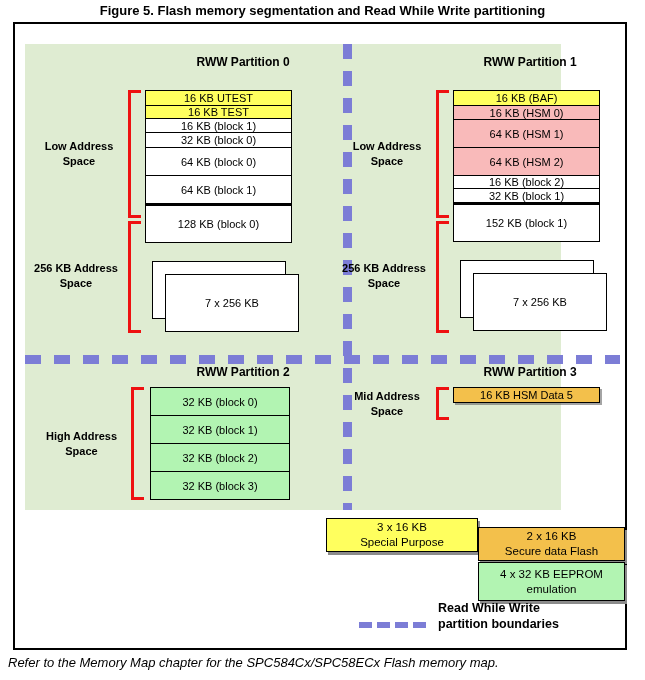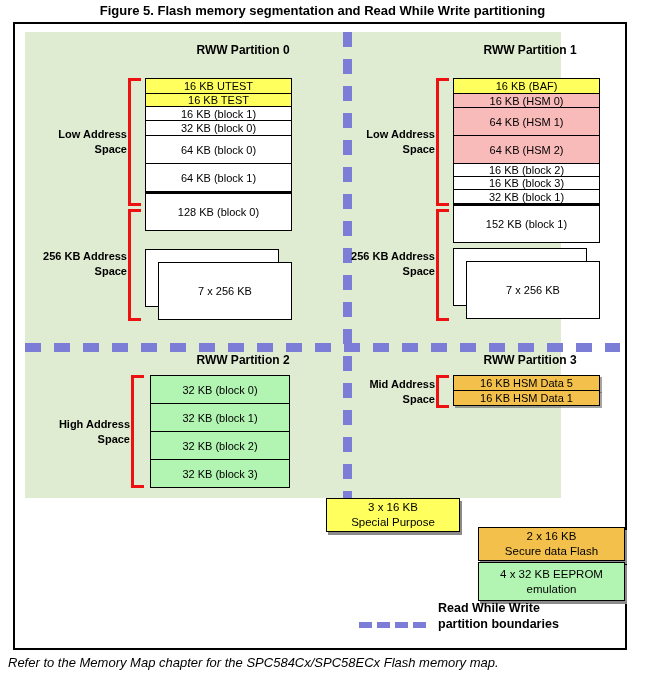--- a/index.html
+++ b/index.html
@@ -12,21 +12,21 @@
   }
   .fig-title {
     position: absolute; top: 3px; left: 0; width: 100%;
     text-align: center; font-weight: bold; font-size: 13px;
   }
   .frame {
     position: absolute; left: 13px; top: 22px; width: 614px; height: 628px;
     border: 2px solid #000; background: #fff;
   }
   .canvas {
-    position: absolute; left: 10px; top: 8px; width: 536px; height: 466px;
+    position: absolute; left: 10px; top: 20px; width: 536px; height: 466px;
     background: var(--canvas-bg, #dfecd2);
   }
   .vdash {
     position: absolute; left: 318px; top: 0; width: 9px; height: 466px;
     background: repeating-linear-gradient(180deg, var(--dash, #7c7dd6) 0 15px, transparent 15px 27px);
   }
   .hdash {
     position: absolute; left: 0; top: 311px; width: 595px; height: 9px;
     background: repeating-linear-gradient(90deg, var(--dash, #7c7dd6) 0 16px, transparent 16px 29px);
   }
@@ -42,37 +42,37 @@
   }
   .blk:first-child { margin-top: 0; }
   .h14{height:14px} .h15{height:15px} .h16{height:16px} .h29{height:29px} .h40{height:40px}
   .thick { border-top: 3px solid #000; }
   .yellow { background: var(--yellow, #ffff5e); }
   .pink   { background: var(--pink, #f9baba); }
   .mint   { background: var(--mint, #b2f4b2); }
   .orange { background: var(--orange, #f3c04b); }
   .white  { background: #fff; }
   .shadowed { box-shadow: 2px 2px 0 rgba(90,90,90,.55); }
-  .stack { position: absolute; width: 148px; height: 73px; }
+  .stack { position: absolute; width: 148px; height: 73px; margin-left: 7px; }
   .stack-back {
     position: absolute; left: 0; top: 0; width: 134px; height: 58px;
     border: 1px solid #000; background: #fff;
   }
   .stack-front {
     position: absolute; left: 13px; top: 13px; width: 134px; height: 58px;
     border: 1px solid #000; background: #fff;
     display: flex; align-items: center; justify-content: center; font-size: 11px;
   }
   .bracket {
     position: absolute; width: 13px;
     border: 3px solid var(--bracket-red, #ee1111); border-right: none;
   }
   .space-label {
     position: absolute; font-weight: bold; font-size: 11px; line-height: 15px;
-    text-align: right; white-space: pre-line;
+    text-align: center; white-space: pre-line;
   }
   .legend-box {
     position: absolute; border: 1px solid #000;
     display: flex; align-items: center; justify-content: center;
     font-size: 11.5px; line-height: 15px; text-align: center; white-space: pre-line;
     box-shadow: 2px 3px 0 #8b8b8b;
   }
   .bdash {
     position: absolute; left: 344px; top: 598px; width: 67px; height: 6px;
     background: repeating-linear-gradient(90deg, var(--dash, #7c7dd6) 0 13px, transparent 13px 18px);
@@ -132,21 +132,20 @@
 Space</div>
       <div class="space-label" style="left:308px;top:217px;width:102px">256 KB Address
 Space</div>
 
       <div class="col" style="left:428px;top:46px;width:147px">
         <div class="blk yellow h16">16 KB (BAF)</div>
         <div class="blk pink h15">16 KB (HSM 0)</div>
         <div class="blk pink h29">64 KB (HSM 1)</div>
         <div class="blk pink h29">64 KB (HSM 2)</div>
         <div class="blk white h14">16 KB (block 2)</div>
-        <div class="blk white h14">16 KB (block 3)</div>
         <div class="blk white h15">32 KB (block 1)</div>
         <div class="blk white h40 thick">152 KB (block 1)</div>
       </div>
 
       <div class="stack" style="left:428px;top:216px">
         <div class="stack-back"></div>
         <div class="stack-front">7 x 256 KB</div>
       </div>
 
       <div class="ptitle" style="left:118px;top:321px">RWW Partition 2</div>
@@ -163,26 +162,25 @@
       </div>
 
       <div class="ptitle" style="left:405px;top:321px">RWW Partition 3</div>
 
       <div class="bracket" style="left:411px;top:343px;height:33px"></div>
       <div class="space-label" style="left:314px;top:345px;width:96px">Mid Address
 Space</div>
 
       <div class="col" style="left:428px;top:343px;width:147px">
         <div class="blk orange h16 shadowed">16 KB HSM Data 5</div>
-        <div class="blk orange h16 shadowed">16 KB HSM Data 1</div>
       </div>
 
     </div>
 
-    <div class="legend-box yellow" style="left:311px;top:474px;width:134px;height:34px">3 x 16 KB
+    <div class="legend-box yellow" style="left:311px;top:494px;width:152px;height:34px">3 x 16 KB
 Special Purpose</div>
     <div class="legend-box orange" style="left:463px;top:503px;width:147px;height:34px">2 x 16 KB
 Secure data Flash</div>
     <div class="legend-box mint" style="left:463px;top:538px;width:147px;height:39px">4 x 32 KB EEPROM
 emulation</div>
 
     <div class="bdash"></div>
     <div class="btext">Read While Write
 partition boundaries</div>
 

